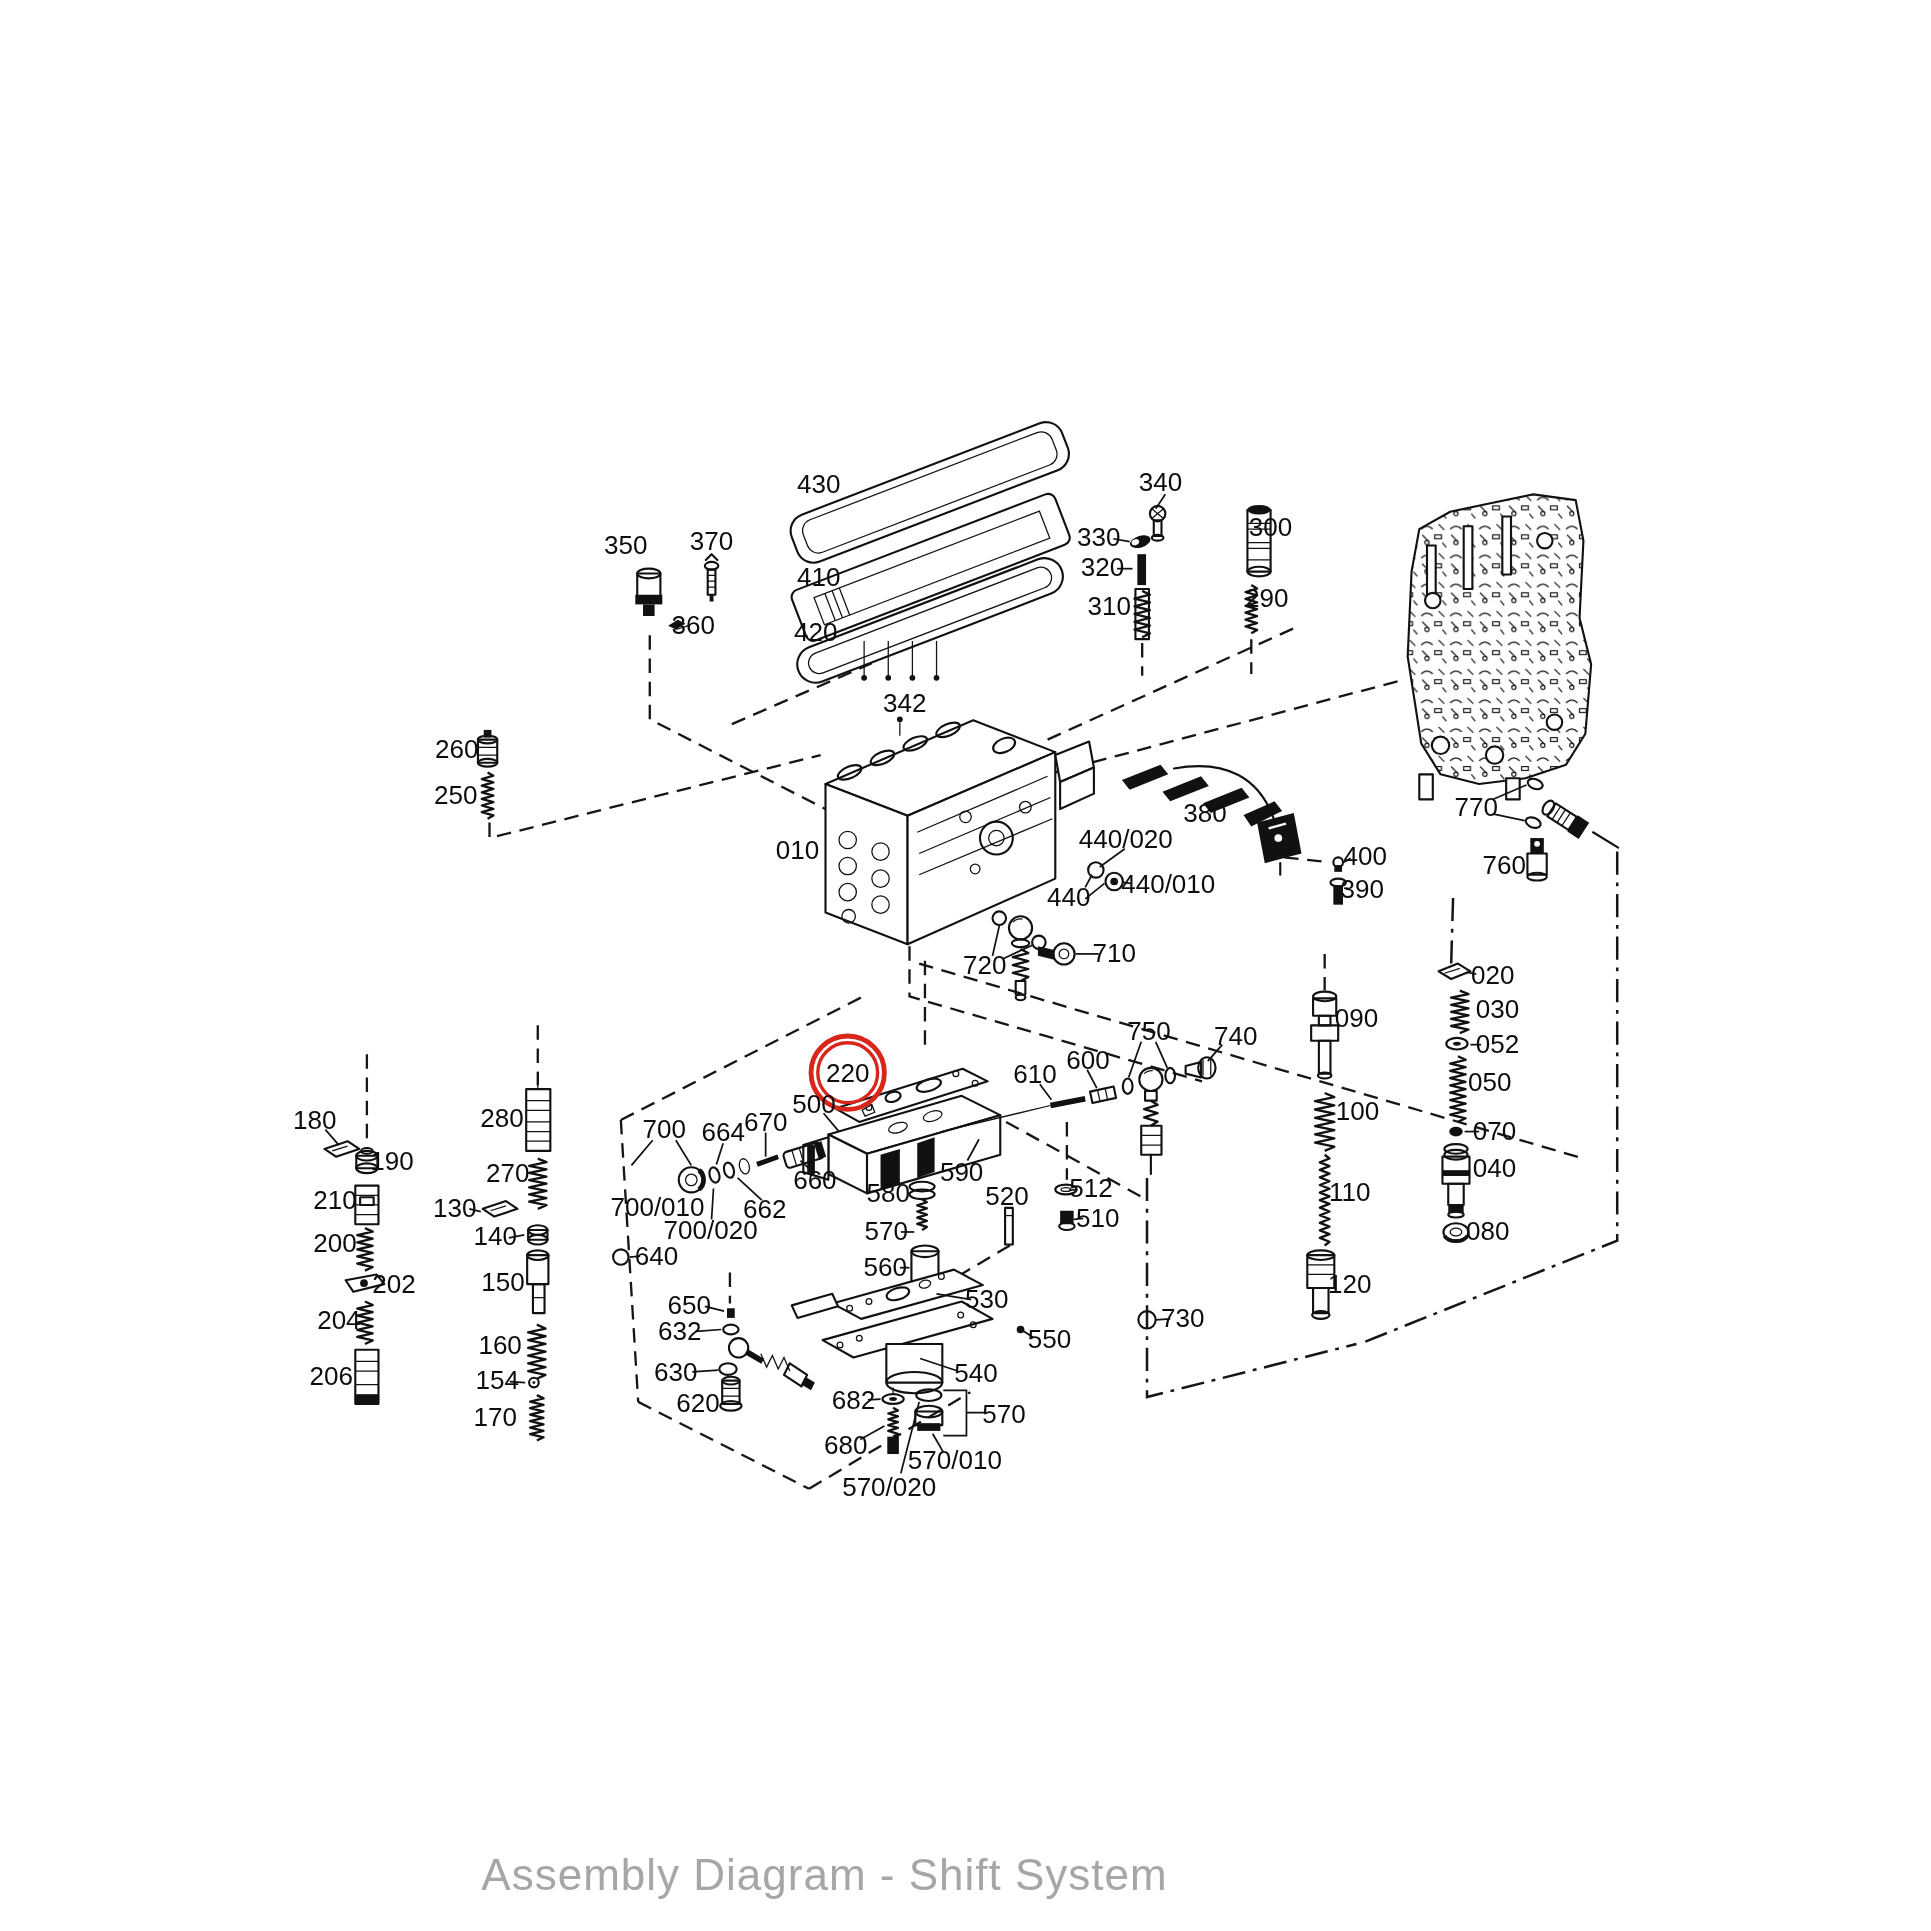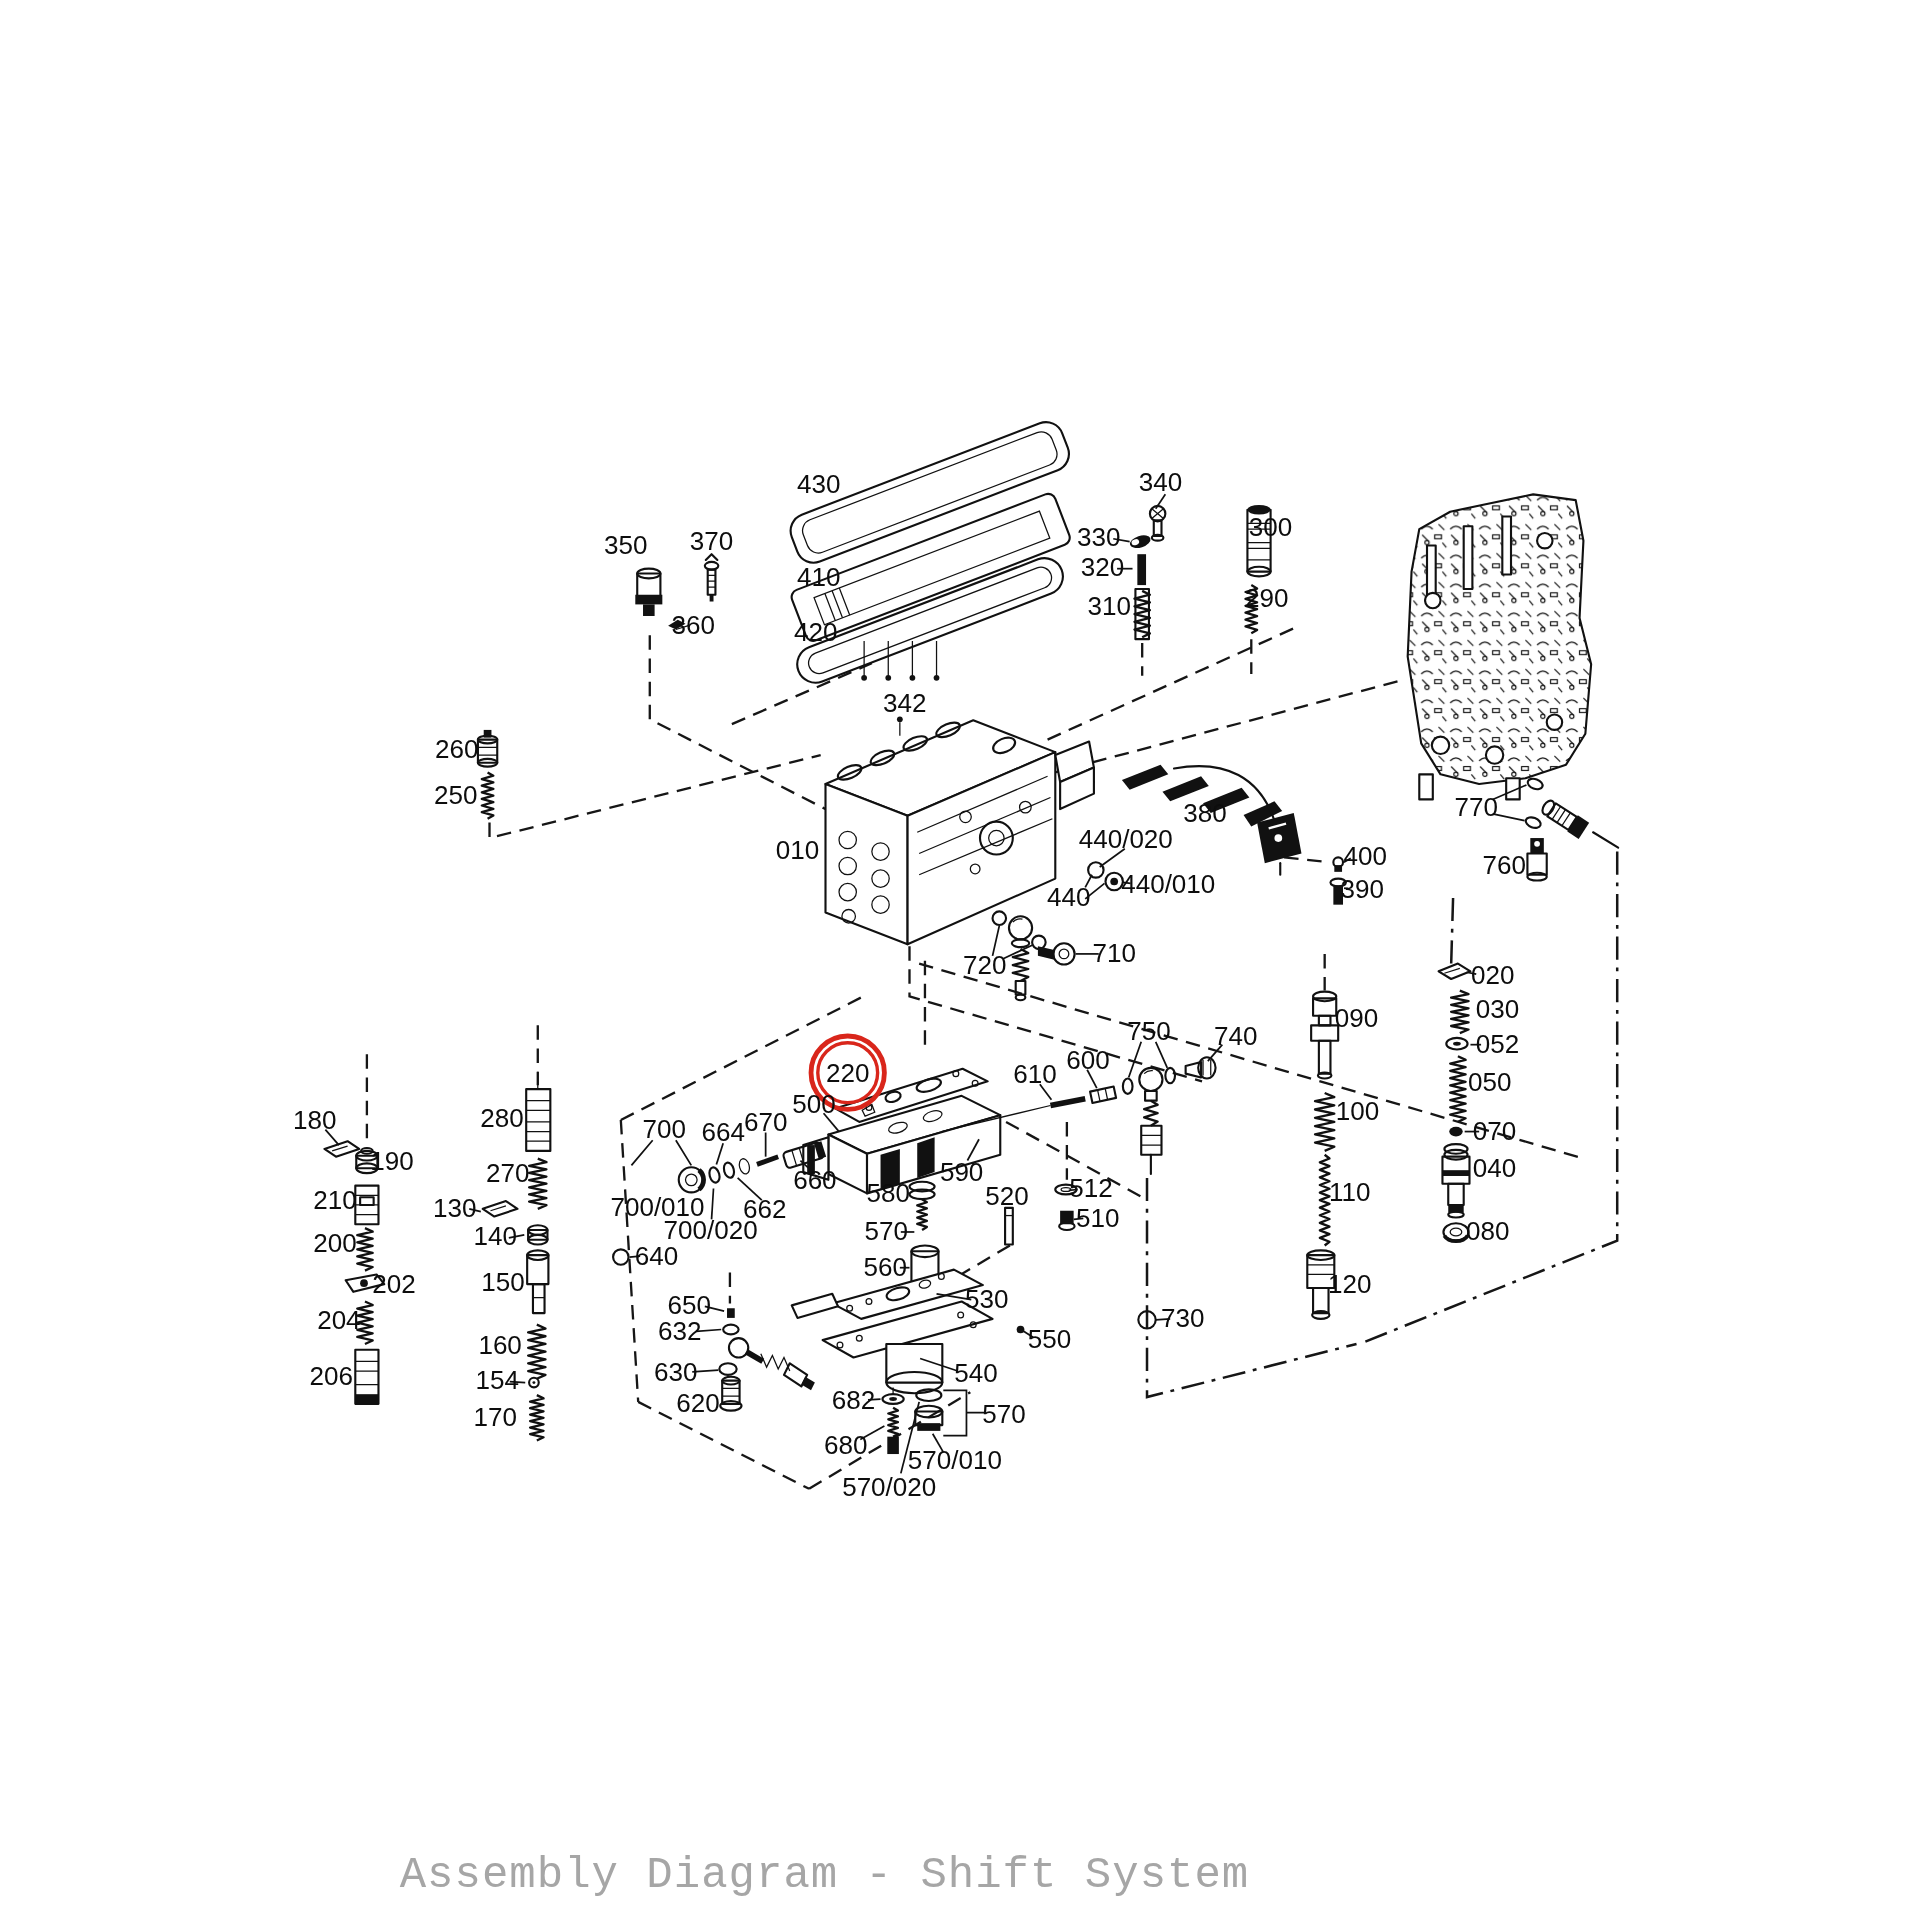--- a/index.html
+++ b/index.html
@@ -8,21 +8,21 @@
   .s{fill:none;stroke:#111;stroke-width:2.2;stroke-linecap:round;stroke-linejoin:round;}
   .w{fill:#fff;stroke:#111;stroke-width:2.2;stroke-linejoin:round;}
   .f{fill:#111;stroke:none;}
   .thin{fill:none;stroke:#111;stroke-width:1.3;}
   .lead{fill:none;stroke:#111;stroke-width:1.8;}
   .dash{fill:none;stroke:#161616;stroke-width:2.4;stroke-dasharray:15 9;}
   .dashdot{fill:none;stroke:#161616;stroke-width:2.6;stroke-dasharray:24 8 4 8;}
   .spring{fill:none;stroke:#111;stroke-width:2.4;stroke-linejoin:round;}
   .plbl{font-size:27px;fill:#0d0d0d;text-anchor:middle;font-family:"Liberation Sans",sans-serif;}
   .hl{fill:none;}
-  .cap{position:absolute;left:0;top:1850px;width:1649px;text-align:center;font-size:44px;color:#a6a6a6;letter-spacing:1px;font-family:Liberation Mono, monospace;}
+  .cap{position:absolute;left:0;top:1850px;width:1649px;text-align:center;font-size:44px;color:#a6a6a6;letter-spacing:1px;}
 </style>
 </head>
 <body>
 
 <svg viewBox="0 0 2000 2000" width="1931" height="1931">
   <defs>
     <pattern id="vbp" width="30" height="30" patternUnits="userSpaceOnUse">
       <path d="M2,8 q6,-6 12,0" fill="none" stroke="#111" stroke-width="1.3"></path>
       <rect x="16" y="14" width="7" height="4" fill="none" stroke="#111" stroke-width="1.2"></rect>
       <circle cx="8" cy="22" r="2.2" fill="none" stroke="#111" stroke-width="1.2"></circle>

